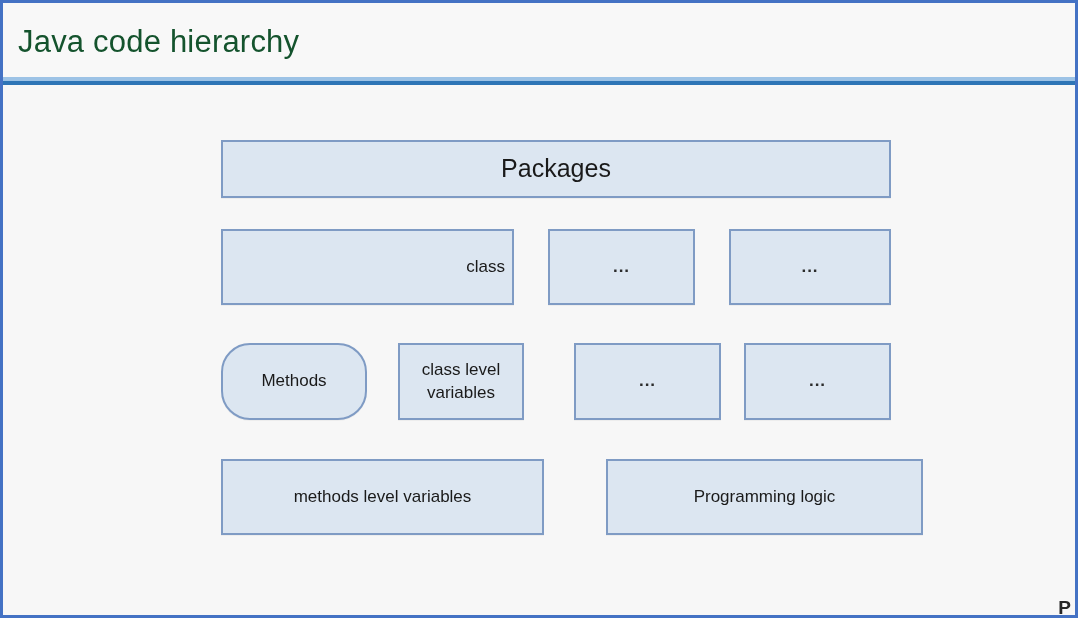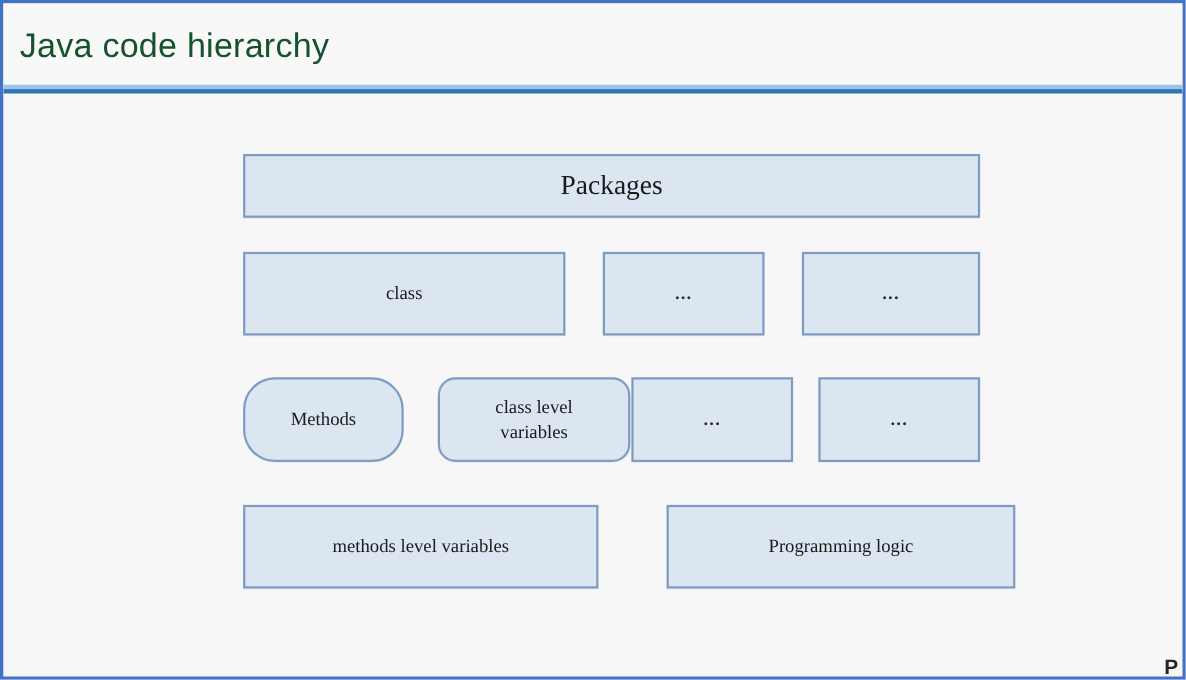--- a/index.html
+++ b/index.html
@@ -75,21 +75,20 @@
     display: flex;
     align-items: center;
     justify-content: center;
     text-align: center;
     color: #1a1a1a;
     font-size: 17px;
     font-weight: 400;
     line-height: 1.35;
     padding: 2px 7px;
     box-shadow: 0 1px 0 rgba(0,0,0,0.04);
-    font-family: Liberation Serif, serif;
   }
   .node.level-1 {
     font-size: 25px;
   }
   .node .label {
     display: block;
     white-space: pre-line;
   }
   .node.dots .label {
     font-size: 17px;
@@ -117,33 +116,33 @@
   <div id="header">
     <div id="page-title">Java code hierarchy</div>
     <div id="title-rule-soft"></div>
     <div id="title-rule"></div>
   </div>
 
   <div id="diagram">
       <div class="node level-1" style="left: 218px; top: 137px; width: 670px; height: 58px;">
         <span class="label">Packages</span>
       </div>
-      <div class="node level-2" style="left: 218px; top: 226px; width: 293px; height: 76px;">
+      <div class="node level-2" style="left: 218px; top: 226px; width: 293px; height: 76px; justify-content: flex-end;">
         <span class="label">class</span>
       </div>
       <div class="node level-2 dots" style="left: 545px; top: 226px; width: 147px; height: 76px;">
         <span class="label">...</span>
       </div>
       <div class="node level-2 dots" style="left: 726px; top: 226px; width: 162px; height: 76px;">
         <span class="label">...</span>
       </div>
       <div class="node level-3" style="left: 218px; top: 340px; width: 146px; height: 77px; border-radius: 29px;">
         <span class="label">Methods</span>
       </div>
-      <div class="node level-3" style="left: 395px; top: 340px; width: 175px; height: 77px; border-radius: 16px;">
+      <div class="node level-3" style="left: 395px; top: 340px; width: 126px; height: 77px;">
         <span class="label">class level
 variables</span>
       </div>
       <div class="node level-3 dots" style="left: 571px; top: 340px; width: 147px; height: 77px;">
         <span class="label">...</span>
       </div>
       <div class="node level-3 dots" style="left: 741px; top: 340px; width: 147px; height: 77px;">
         <span class="label">...</span>
       </div>
       <div class="node level-4" style="left: 218px; top: 456px; width: 323px; height: 76px;">

